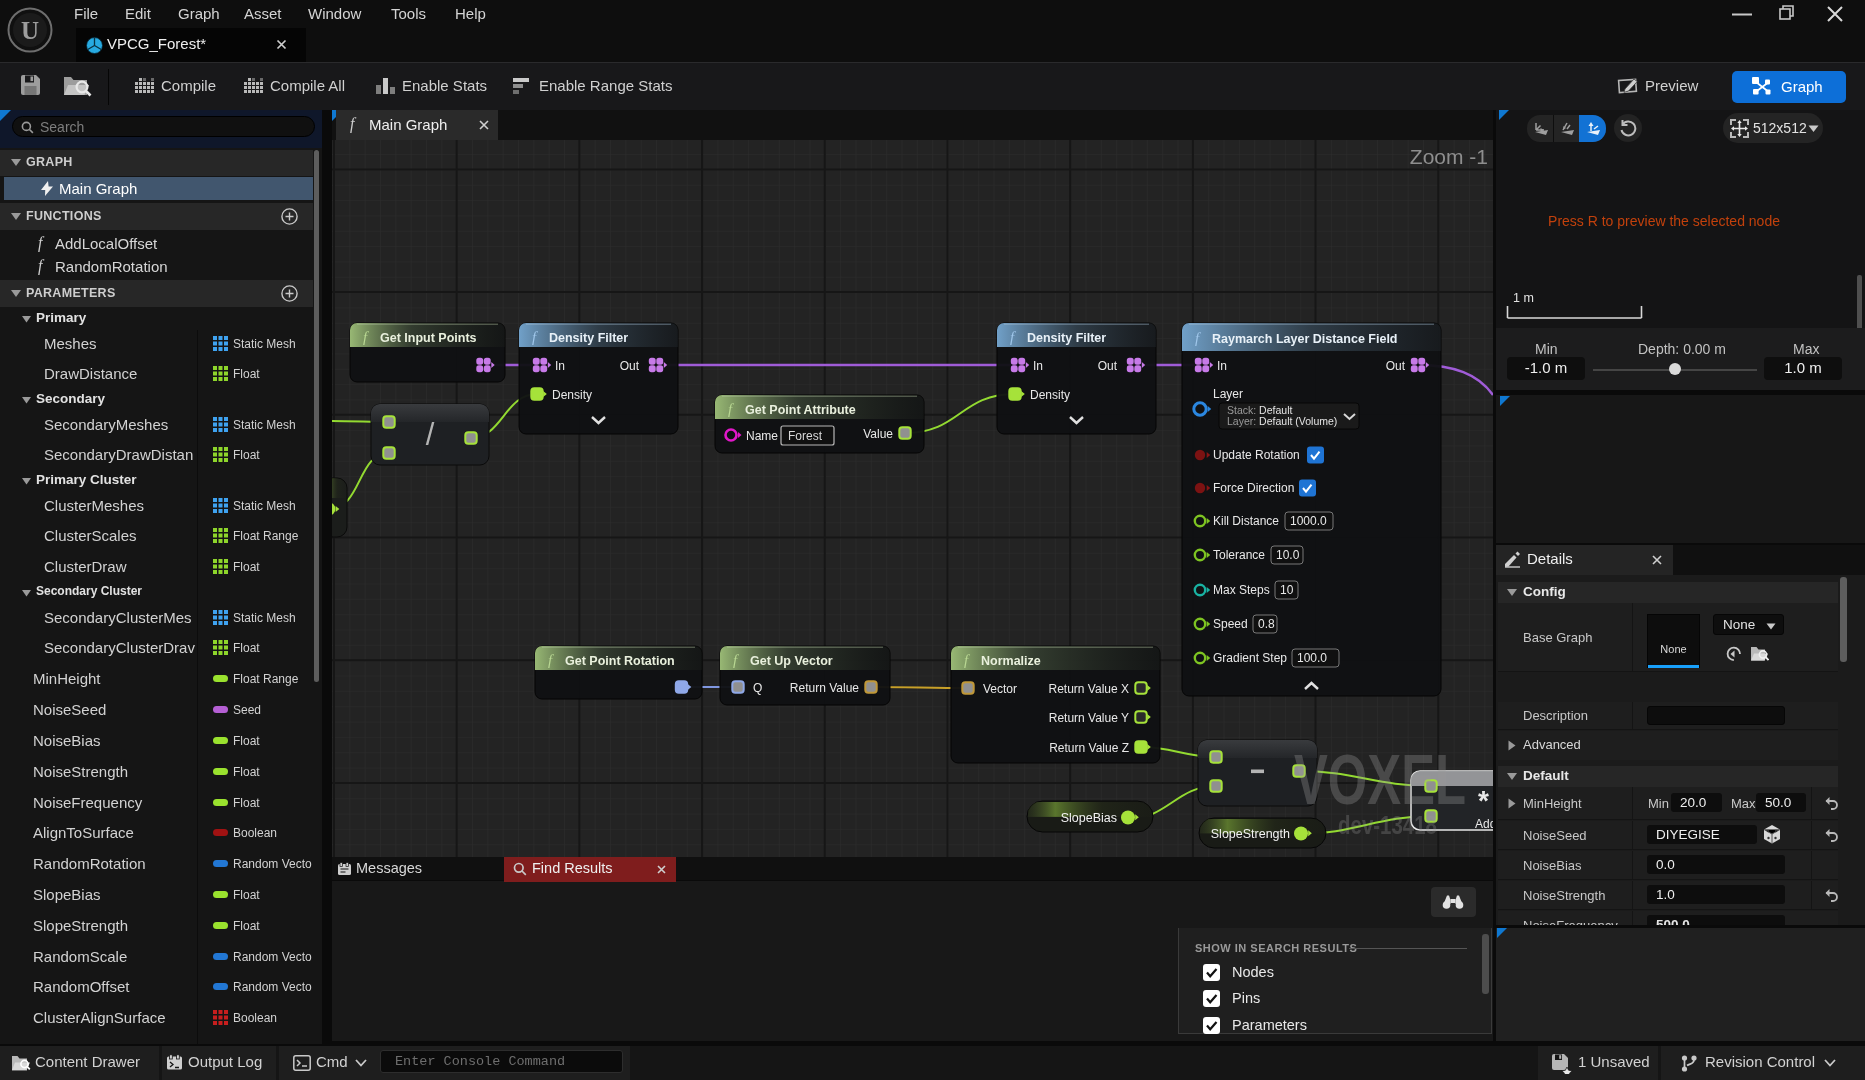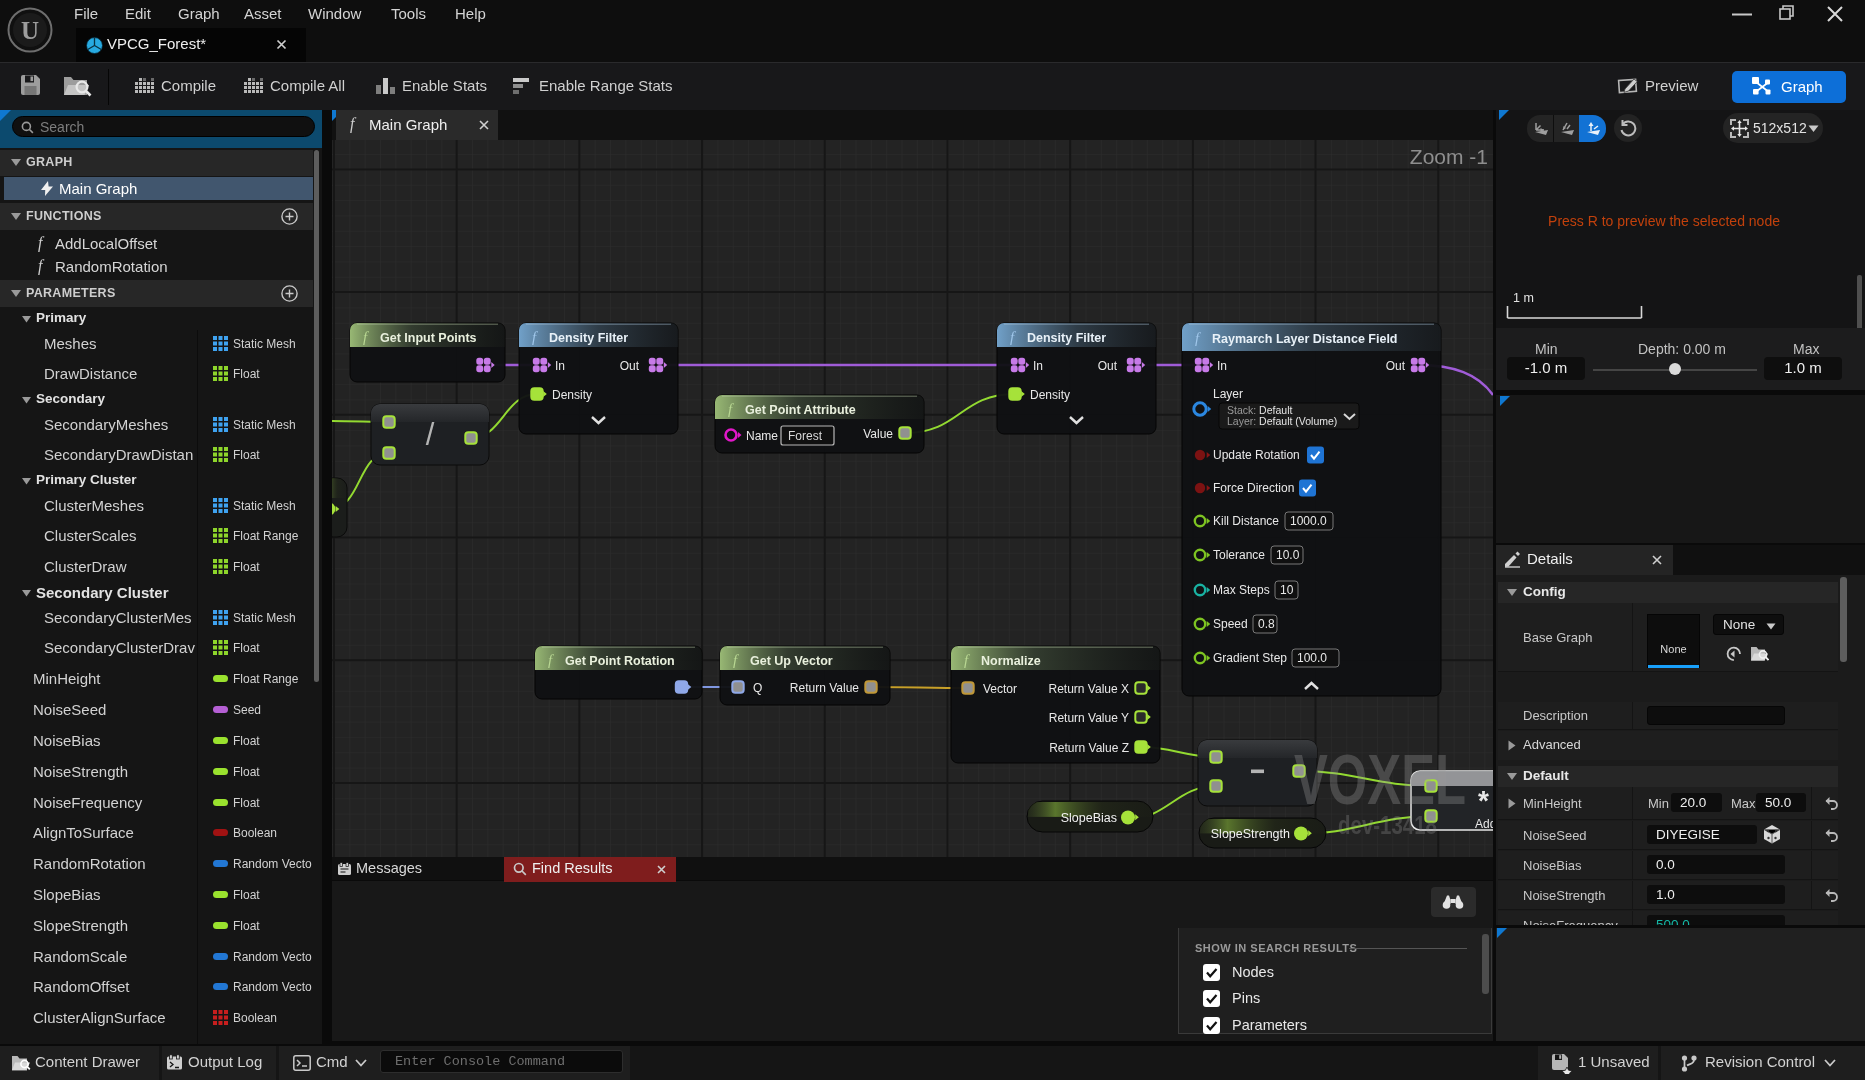--- a/index.html
+++ b/index.html
@@ -132,21 +132,21 @@
         <rect x="0" y="0" width="7" height="7" rx="1" fill="#fff"></rect>
         <rect x="13" y="2.5" width="5" height="5" rx="1" fill="#fff"></rect>
         <rect x="1" y="12" width="5.6" height="5.6" rx="1" fill="#fff"></rect>
         <rect x="13.5" y="12.5" width="5" height="5" rx="1" fill="#fff"></rect>
         <path d="M4 5 L15.5 14 M15.5 6 L5 14" stroke="#fff" stroke-width="1.6"></path>
       </svg>
       <span class="abs" style="left:49px;top:7px;color:#fff;">Graph</span>
     </div>
   </div>
 
-  <div id="leftpanel" class="abs" style="left:0;top:110px;width:322px;height:934px;background:#0c4a6e;color:#d6d6d6;overflow:hidden;">
+  <div id="leftpanel" class="abs" style="left:0;top:110px;width:322px;height:934px;background:#0f172a;color:#d6d6d6;overflow:hidden;">
     <div class="abs tri" style="left:0;top:0;border-width:11px 11px 0 0;border-color:#0f78d1 transparent transparent transparent;"></div>
     <div class="abs" style="left:12px;top:6px;width:303px;height:21px;background:#101010;border:1px solid #000;border-radius:11px;">
       <svg class="abs" style="left:8px;top:3.5px;" width="13" height="13" viewBox="0 0 13 13">
           <circle cx="5.4" cy="5.4" r="4" fill="none" stroke="#9a9a9a" stroke-width="1.6"></circle>
           <path d="M8.5 8.5 l3.4 3.4" stroke="#9a9a9a" stroke-width="1.6"></path>
         </svg>
       <span class="abs" style="left:27px;top:2px;color:#7d7d7d;font-size:14px;">Search</span>
     </div>
     <div class="abs" style="left:0;top:38px;width:322px;height:896px;background:#151515;"></div>
 
@@ -328,21 +328,21 @@
               <rect x="5.5" y="11" width="4" height="4"></rect>
               <rect x="11" y="11" width="4" height="4"></rect>
             </g>
           </svg>
 <span class="abs" style="left:233px;top:3px;font-size:12px;color:#d2d2d2;">Float</span>
         </div>
 <div class="abs" style="left:0;top:473px;width:322px;height:22px;">
 <svg class="abs" style="left:22px;top:7px;" width="9" height="7" viewBox="0 0 9 7">
             <path d="M0 0 h9 l-4.5 6.5z" fill="#9a9a9a"></path>
           </svg>
-<span class="abs" style="left:36px;top:1px;font-size:15px;font-weight:bold;color:#e2e2e2;">Secondary Cluster</span>
+<span class="abs" style="left:36px;top:1px;font-size:12px;font-weight:bold;color:#e2e2e2;">Secondary Cluster</span>
         </div>
 <div class="abs" style="left:0;top:498px;width:322px;height:24px;">
 <span class="abs" style="left:44px;top:1px;font-size:15px;color:#d2d2d2;">SecondaryClusterMes</span>
 <svg class="abs" style="left:213px;top:2px;" width="15" height="15" viewBox="0 0 15 15">
             <g fill="#3fa3f1">
               <rect width="4" height="4"></rect>
               <rect x="5.5" width="4" height="4"></rect>
               <rect x="11" width="4" height="4"></rect>
               <rect y="5.5" width="4" height="4"></rect>
               <rect x="5.5" y="5.5" width="4" height="4"></rect>
@@ -948,21 +948,21 @@
         <span class="abs" style="left:25px;top:7px;font-size:13px;color:#c8c8c8;">NoiseStrength</span>
         <div class="abs" style="left:149px;top:4px;width:138px;height:19px;background:#0d0d0d;border-radius:3px;font-size:13.5px;color:#efefef;padding:2px 0 0 9px;">1.0</div>
         <svg class="abs" style="left:325px;top:7px;" width="16" height="14" viewBox="0 0 16 14">
               <path d="M3 5 h7 a4 4 0 0 1 0 8 h-2" fill="none" stroke="#b9b9b9" stroke-width="1.8"></path>
               <path d="M6.5 1 L2.5 5 l4 4z" fill="#b9b9b9"></path>
             </svg>
       </div>
       <div class="abs" style="left:2px;top:336px;width:340px;height:24px;background:#1e1e1e;overflow:hidden;">
         <div class="abs" style="left:134px;top:0;width:1px;height:24px;background:#141414;"></div>
         <span class="abs" style="left:25px;top:7px;font-size:13px;color:#c8c8c8;">NoiseFrequency</span>
-        <div class="abs" style="left:149px;top:4px;width:138px;height:19px;background:#0d0d0d;border-radius:3px;font-size:13.5px;color:#14b8a6;padding:2px 0 0 9px;">500.0</div>
+        <div class="abs" style="left:149px;top:4px;width:138px;height:19px;background:#0d0d0d;border-radius:3px;font-size:13.5px;color:#e5e5e5;padding:2px 0 0 9px;font-weight:bold;">500.0</div>
       </div>
     </div>
       <div class="abs" style="left:344px;top:32px;width:7px;height:85px;background:#5d5d5d;border-radius:3px;"></div>
     </div>
 
     <div class="abs" style="left:0;top:818px;width:369px;height:113px;background:#202020;">
       <div class="abs tri" style="left:1px;top:0;border-width:10px 10px 0 0;border-color:#0f78d1 transparent transparent transparent;"></div>
     </div>
   </div>
 

